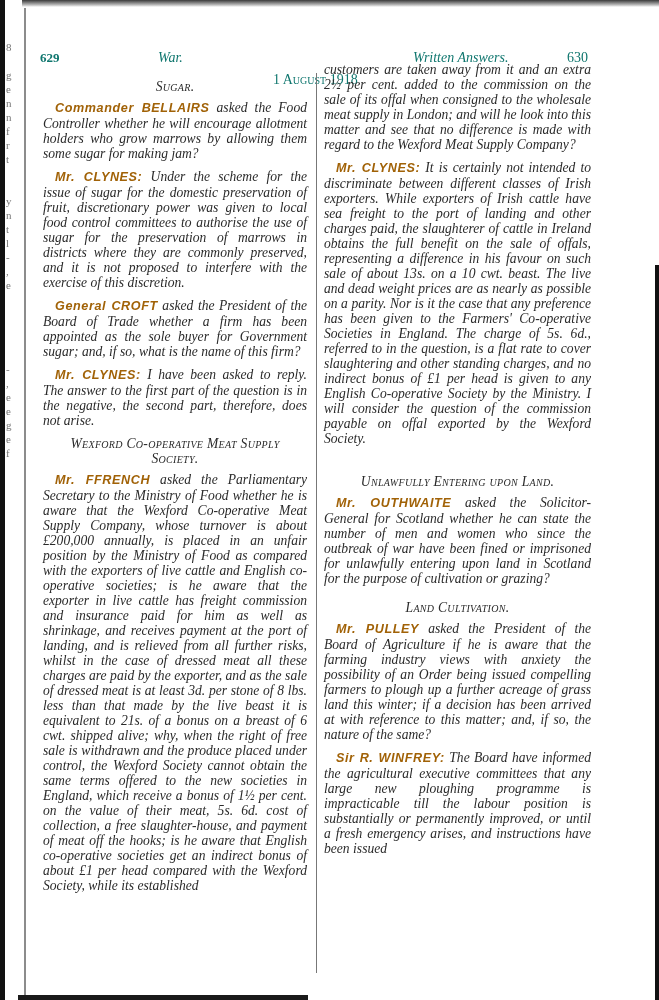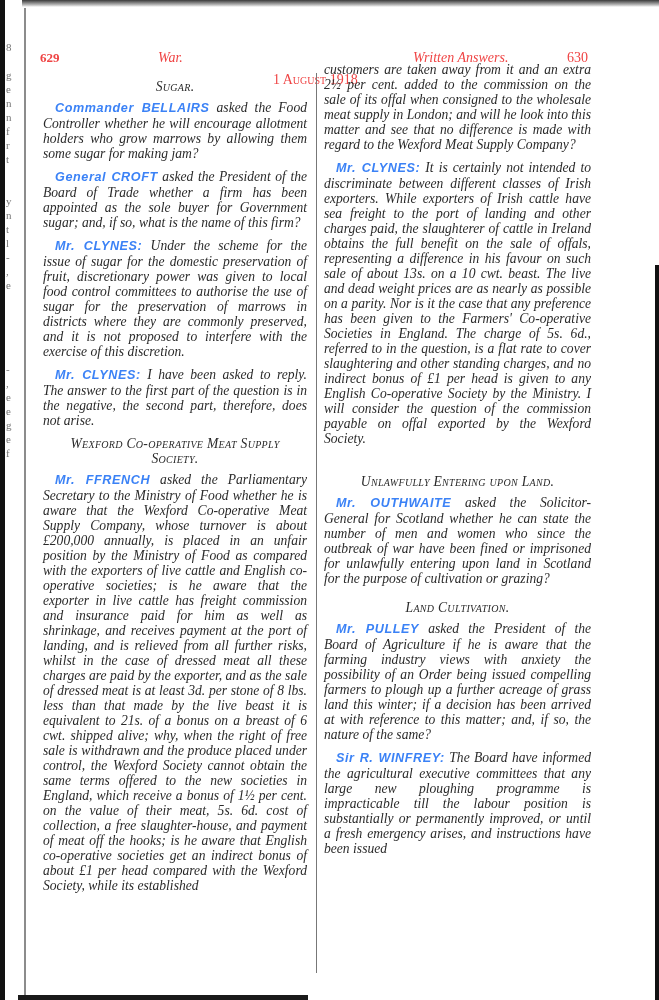--- a/index.html
+++ b/index.html
@@ -53,21 +53,21 @@
       right: 0; top: 265px;
       width: 4px; height: 735px;
       background: #111;
     }
     .header {
       position: absolute;
       top: 50px; left: 40px;
       width: 560px;
       height: 20px;
       font-size: 14px;
-      color: #ef4444;
+      color: #0f766e;
     }
     .header span { position: absolute; top: 0; white-space: nowrap; }
     .hdr-pl { left: 0; font-weight: bold; font-size: 13px; }
     .hdr-sec { left: 118px; font-style: italic; }
     .hdr-date { left: 233px; }
     .hdr-date .sc { font-variant: small-caps; margin-top: 22px; }
     .hdr-ans { left: 373px; font-style: italic; }
     .hdr-pr { left: 527px; }
     .col {
       position: absolute;
@@ -97,21 +97,21 @@
     p {
       margin: 0 0 8px 0;
       text-indent: 12px;
     }
     p.cont { text-indent: 0; }
     .speaker {
       font-family: "Liberation Sans", "DejaVu Sans", sans-serif;
       font-weight: bold;
       font-size: 12.6px;
       letter-spacing: 0.6px;
-      color: #3b82f6;
+      color: #a16207;
     }
   </style>
 </head>
 <body>
 
 <div class="left-strip"></div>
 <div class="margin-fragments" id="margin-frags">
     <span>8</span>
     <span></span>
     <span>g</span>
@@ -156,22 +156,22 @@
     </span>
   <span class="hdr-ans">Written Answers.</span>
   <span class="hdr-pr">630</span>
 </div>
 
 <div class="col-divider"></div>
 
 <div class="col col-left">
   <div class="heading">Sugar.</div>
   <p><span class="speaker">Commander BELLAIRS</span><span> asked the Food Controller whether he will encourage allotment holders who grow marrows by allowing them some sugar for making jam?</span></p>
+  <p><span class="speaker">Mr. CLYNES:</span><span> Under the scheme for the issue of sugar for the domestic preserva­tion of fruit, discretionary power was given to local food control committees to authorise the use of sugar for the preserva­tion of marrows in districts where they are commonly preserved, and it is not proposed to interfere with the exercise of this discretion.</span></p>
   <p><span class="speaker">General CROFT</span><span> asked the President of the Board of Trade whether a firm has been appointed as the sole buyer for Government sugar; and, if so, what is the name of this firm?</span></p>
-  <p><span class="speaker">Mr. CLYNES:</span><span> Under the scheme for the issue of sugar for the domestic preserva­tion of fruit, discretionary power was given to local food control committees to authorise the use of sugar for the preserva­tion of marrows in districts where they are commonly preserved, and it is not proposed to interfere with the exercise of this discretion.</span></p>
   <p><span class="speaker">Mr. CLYNES:</span><span> I have been asked to reply. The answer to the first part of the question is in the negative, the second part, therefore, does not arise.</span></p>
   <div class="heading" style="margin-top:6px;">
     <div>Wexford Co-operative Meat Supply</div>
     <div>Society.</div>
   </div>
   <p><span class="speaker">Mr. FFRENCH</span><span> asked the Parliamen­tary Secretary to the Ministry of Food whether he is aware that the Wexford Co-operative Meat Supply Company, whose turnover is about £200,000 annually, is placed in an unfair position by the Ministry of Food as compared with the exporters of live cattle and English co-operative societies; is he aware that the exporter in live cattle has freight com­mission and insurance paid for him as well as shrinkage, and receives payment at the port of landing, and is relieved from all further risks, whilst in the case of dressed meat all these charges are paid by the exporter, and as the sale of dressed meat is at least 3d. per stone of 8 lbs. less than that made by the live beast it is equiva­lent to 21s. of a bonus on a breast of 6 cwt. shipped alive; why, when the right of free sale is withdrawn and the produce placed under control, the Wexford Society cannot obtain the same terms offered to the new societies in England, which re­ceive a bonus of 1½ per cent. on the value of their meat, 5s. 6d. cost of collection, a free slaughter-house, and payment of meat off the hooks; is he aware that English co-operative societies get an indirect bonus of about £1 per head compared with the Wexford Society, while its established</span></p>
 </div>
 
 <div class="col col-right">
   <p class="cont">customers are taken away from it and an extra 2½ per cent. added to the commis­sion on the sale of its offal when con­signed to the wholesale meat supply in London; and will he look into this matter and see that no difference is made with regard to the Wexford Meat Supply Company?</p>

